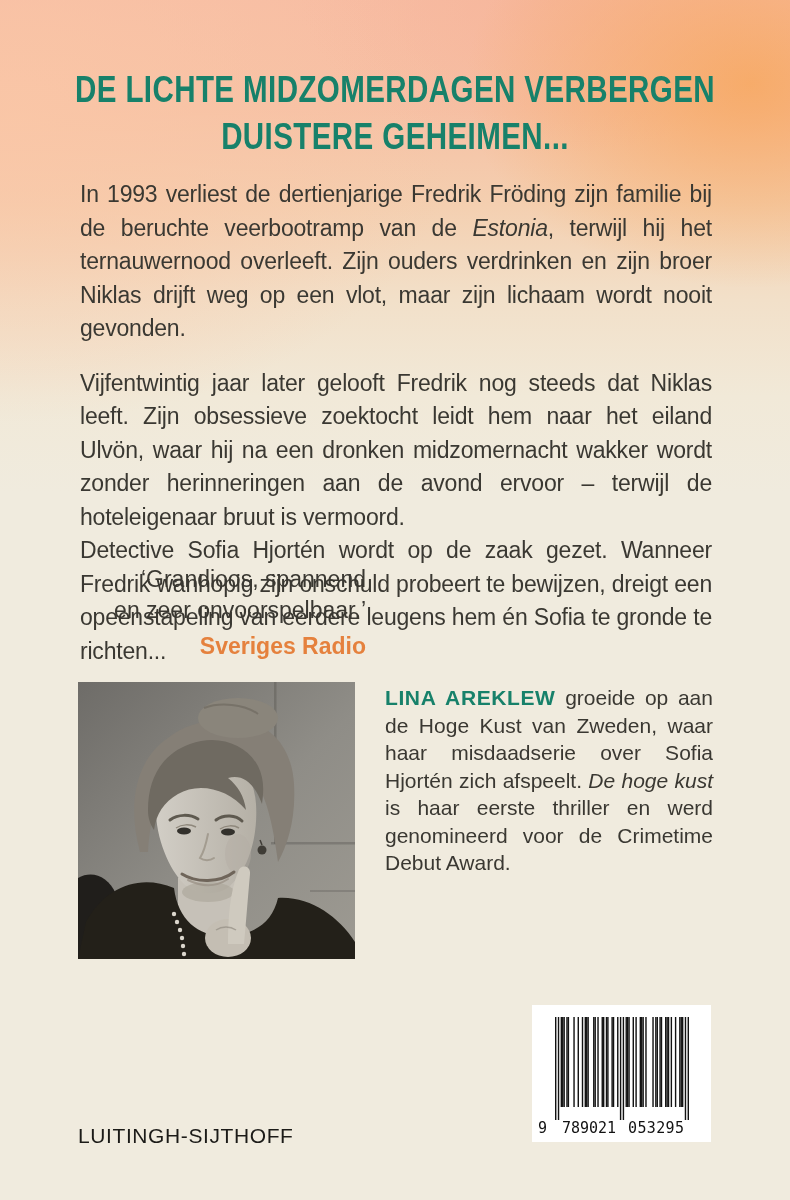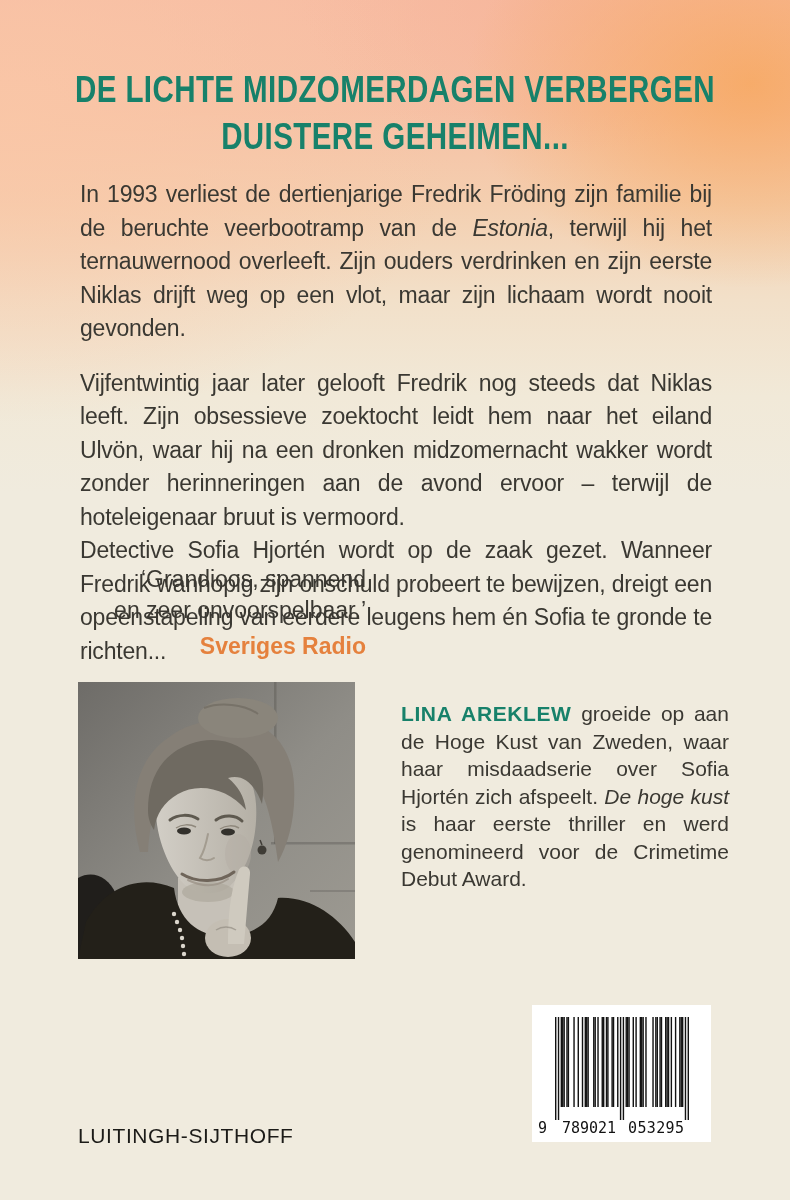--- a/index.html
+++ b/index.html
@@ -27,21 +27,21 @@
   }
   .synopsis p{margin:0;}
   .synopsis p.second{margin-top:21px;}
   .quotes{position:absolute;top:548px;left:80px;width:632px;display:flex;}
   .quote{flex:1;margin:16px;padding:0 14px;text-align:right;font-size:23px;line-height:31px;}
   .quote blockquote{margin:0;}
   .quote .src{margin-top:5px;color:var(--orange);font-weight:700;font-size:23px;}
   .author-photo{position:absolute;top:682px;left:78px;width:277px;height:277px;}
   .author-photo svg{display:block;}
   .bio{
-    position:absolute;top:684px;left:385px;width:328px;margin:16px;
+    position:absolute;top:684px;left:385px;width:328px;margin:0;
     font-size:21px;line-height:27.5px;text-align:justify;
   }
   .bio .name{color:var(--teal);font-weight:700;letter-spacing:0.6px;}
   .barcode-card{position:absolute;top:1005px;left:532px;width:179px;height:137px;background:#ffffff;}
   .barcode-card svg{display:block;fill:#121212;}
   .bc-digit{font-family:"DejaVu Sans Mono","Liberation Mono",monospace;font-size:15px;fill:#121212;}
   .publisher{
     position:absolute;top:1124px;left:78px;color:var(--pub);
     font-size:21px;font-weight:400;letter-spacing:0.6px;
   }
@@ -50,21 +50,21 @@
 <body>
 
 <div class="page">
 
   <header class="tagline">
     <div>DE LICHTE MIDZOMERDAGEN VERBERGEN</div>
     <div>DUISTERE GEHEIMEN...</div>
   </header>
 
   <section class="synopsis">
-    <p><span>In 1993 verliest de dertienjarige Fredrik Fröding zijn familie bij de beruchte veerbootramp van de </span><i>Estonia</i><span>, terwijl hij het ternauwernood overleeft. Zijn ouders verdrinken en zijn eerste Niklas drijft weg op een vlot, maar zijn lichaam wordt nooit gevonden.</span></p>
+    <p><span>In 1993 verliest de dertienjarige Fredrik Fröding zijn familie bij de beruchte veerbootramp van de </span><i>Estonia</i><span>, terwijl hij het ternauwernood overleeft. Zijn ouders verdrinken en zijn broer Niklas drijft weg op een vlot, maar zijn lichaam wordt nooit gevonden.</span></p>
     <p class="second"><span>Vijfentwintig jaar later gelooft Fredrik nog steeds dat Niklas leeft. Zijn obsessieve zoektocht leidt hem naar het eiland Ulvön, waar hij na een dronken midzomernacht wakker wordt zonder herinneringen aan de avond ervoor – terwijl de hoteleigenaar bruut is vermoord.</span><br><span>Detective Sofia Hjortén wordt op de zaak gezet. Wanneer Fredrik wanhopig zijn onschuld probeert te bewijzen, dreigt een opeenstapeling van eerdere leugens hem én Sofia te gronde te richten...</span></p>
   </section>
 
   <section class="quotes">
     <figure class="quote">
       <blockquote>‘Grandioos, spannend en zeer onvoorspelbaar.’</blockquote>
       <figcaption class="src">Sveriges Radio</figcaption>
     </figure>
     <figure class="quote">
     </figure>

